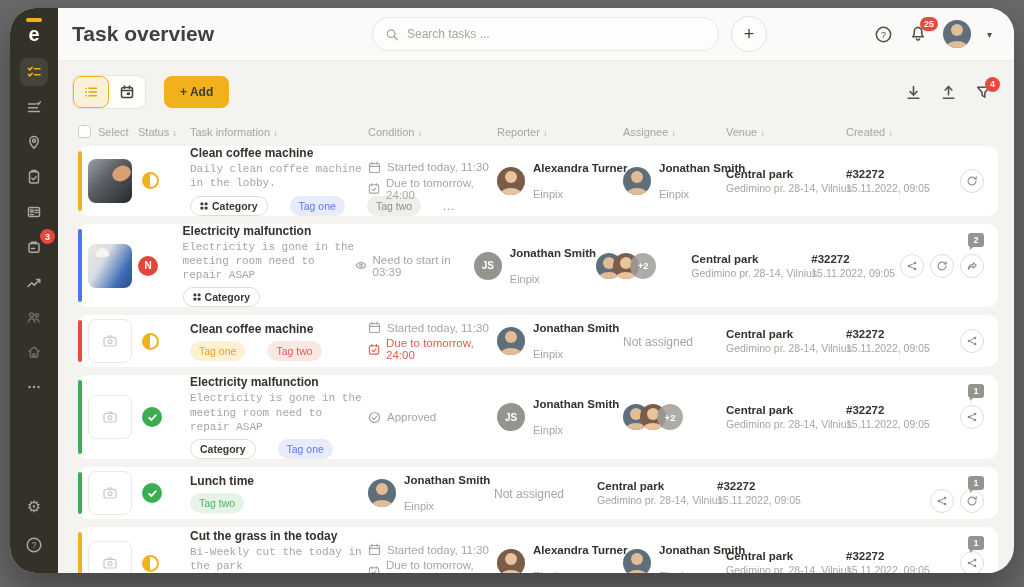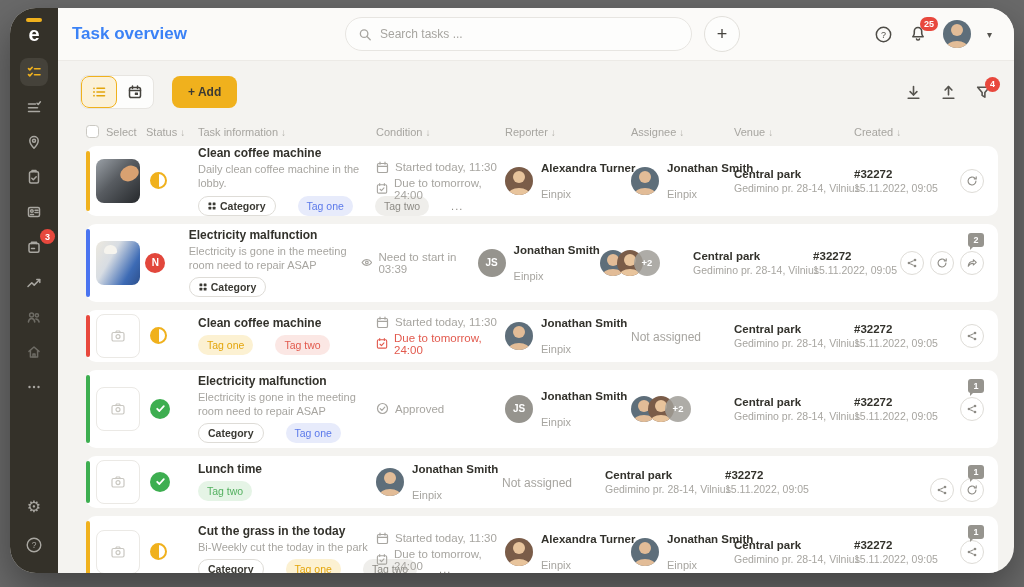--- a/index.html
+++ b/index.html
@@ -20,36 +20,36 @@
   .nav-item.active { background:#45423A; color:#F0B11D; }
   .nav-item.dim { color:#6E6C65; }
   .nav-badge { position:absolute; top:-4px; right:-7px; background:#E8483D; color:#fff; font-size:9px; font-weight:bold;
                min-width:15px; height:15px; border-radius:8px; display:flex; align-items:center; justify-content:center; padding:0 3px; }
   .sidebar-bottom { margin-top:auto; display:flex; flex-direction:column; gap:10px; align-items:center; color:#A9A7A1; }
   .gear-glyph { font-size:16px; line-height:16px; color:#A9A7A1; }
 
   
   .main { flex:1; display:flex; flex-direction:column; min-width:0; }
   .header { height:53px; background:#FBFAF8; border-bottom:1px solid #ECEAE6; display:flex; align-items:center; padding:0 22px 0 14px; flex:none; }
-  .page-title { font-size:17px; font-weight:bold; color:#3b82f6; }
+  .page-title { font-size:21px; font-weight:bold; color:#404040; }
   .spacer1 { width:158px; }
   .search { width:347px; height:34px; border:1px solid #E7E5E1; background:#FDFDFC; border-radius:17px; display:flex; align-items:center; padding:8px 12px; gap:8px; color:#A7A5A0; }
   .search input { border:none; outline:none; background:transparent; font-size:12px; color:#55534E; width:100%; font-family:"Liberation Sans",sans-serif; }
   .search input::placeholder { color:#A7A5A0; }
   .plus-btn { width:36px; height:36px; border-radius:50%; border:1px solid #E2E0DB; background:#FDFDFC; margin-left:12px;
               display:flex; align-items:center; justify-content:center; font-size:18px; color:#45433E; cursor:pointer; }
   .hright { margin-left:auto; display:flex; align-items:center; gap:16px; color:#4E4C47; }
   .bell-wrap { position:relative; }
   .count-badge { position:absolute; top:-8px; right:-11px; background:#E8483D; color:#fff; font-size:9px; font-weight:bold;
                  border-radius:8px; min-width:17px; height:14px; display:flex; align-items:center; justify-content:center; padding:0 4px; }
   .h-avatar { width:30px; height:30px; }
   .caret { font-size:10px; color:#55534E; }
 
   
-  .content { flex:1; display:flex; flex-direction:column; min-height:0;padding-left:8px; }
+  .content { flex:1; display:flex; flex-direction:column; min-height:0; }
   .toolbar { margin:14px 22px 0 14px; display:flex; align-items:center; }
   .seg { display:flex; border:1px solid #E7E5E1; border-radius:8px; background:#FDFDFC; overflow:hidden; }
   .seg-btn { width:36px; height:32px; display:flex; align-items:center; justify-content:center; cursor:pointer; color:#45433E; }
   .seg-btn.sel { background:#FBF1D9; border:1px solid #F0B11D; border-radius:8px; color:#E3A50C; }
   .add-btn { margin-left:18px; height:32px; background:#F0B11D; color:#3B3A34; font-size:12px; font-weight:bold;
              border:none; border-radius:8px; padding:0 16px; cursor:pointer; }
   .tb-right { margin-left:auto; display:flex; align-items:center; gap:18px; color:#55534E; }
   .tb-icon { position:relative; cursor:pointer; display:flex; }
   .tb-badge { position:absolute; top:-7px; right:-8px; background:#E8483D; color:#fff; font-size:9px; font-weight:bold;
               width:15px; height:15px; border-radius:50%; display:flex; align-items:center; justify-content:center; }
@@ -74,21 +74,21 @@
   .thumb.photo-electric { background:linear-gradient(120deg,#EDE9DF 0%,#D8DDE3 35%,#3D6BB5 75%,#2C4F8C 100%); }
   .thumb.photo-electric::after { content:''; position:absolute; left:8px; top:4px; width:13px; height:9px; border-radius:7px 7px 3px 3px; background:#F6F4EE; }
   .thumb.placeholder { background:#fff; border:1px solid #EBE9E5; display:flex; align-items:center; justify-content:center; color:#C9C7C1; }
 
   .row .c2 { display:flex; padding-left:4px; }
   .st-half { width:17px; height:17px; border-radius:50%; border:2.5px solid #F0B11D; background:linear-gradient(90deg,#F0B11D 50%,#fff 50%); }
   .st-n { width:20px; height:20px; border-radius:50%; background:#E2473C; color:#fff; font-size:10px; font-weight:bold; display:flex; align-items:center; justify-content:center; }
   .st-check { width:20px; height:20px; border-radius:50%; background:#3DAE50; display:flex; align-items:center; justify-content:center; color:#fff; }
 
   .t-title { font-size:12px; font-weight:bold; color:#33322C; }
-  .t-desc { font-size:11px; color:#A7A5A0; line-height:1.3; margin-top:2px; width:172px; }
+  .t-desc { font-size:11px; color:#A7A5A0; line-height:1.3; margin-top:2px; width:172px;font-family:Liberation Mono, monospace; }
   .tagrow { display:flex; align-items:center; gap:22px; margin-top:5px; flex-wrap:nowrap; }
   .tag { height:20px; border-radius:10px; padding:0 9px; font-size:10.5px; display:flex; align-items:center; gap:4px; white-space:nowrap; }
   .tag.outline { border:1px solid #DEDCD7; background:#fff; color:#3A3933; font-weight:bold; }
   .tag.blue { background:#E7EBFB; color:#5B79EA; }
   .tag.gray { background:#EFEEEB; color:#8D8B85; }
   .tag.yellow { background:#FCF1D2; color:#E3A50C; }
   .tag.redp { background:#FBE7E4; color:#E25A4E; }
   .tag.green { background:#E5F4E6; color:#54B060; }
   .tag-more { color:#8D8B85; font-size:11px; letter-spacing:1px; }
 

